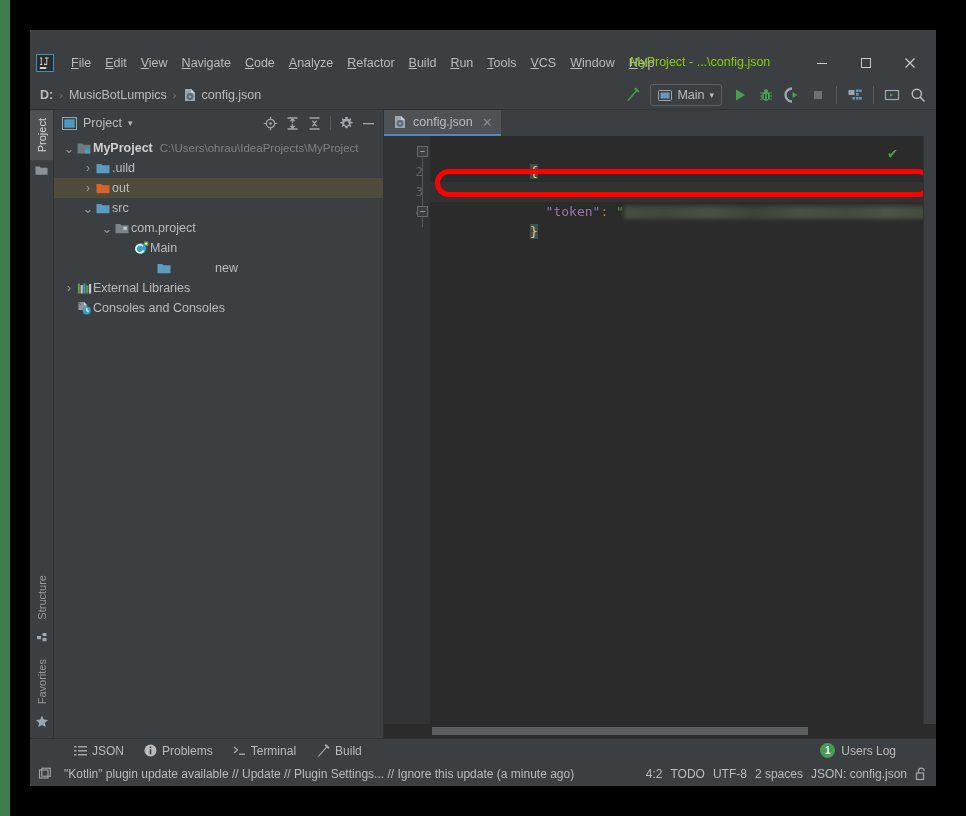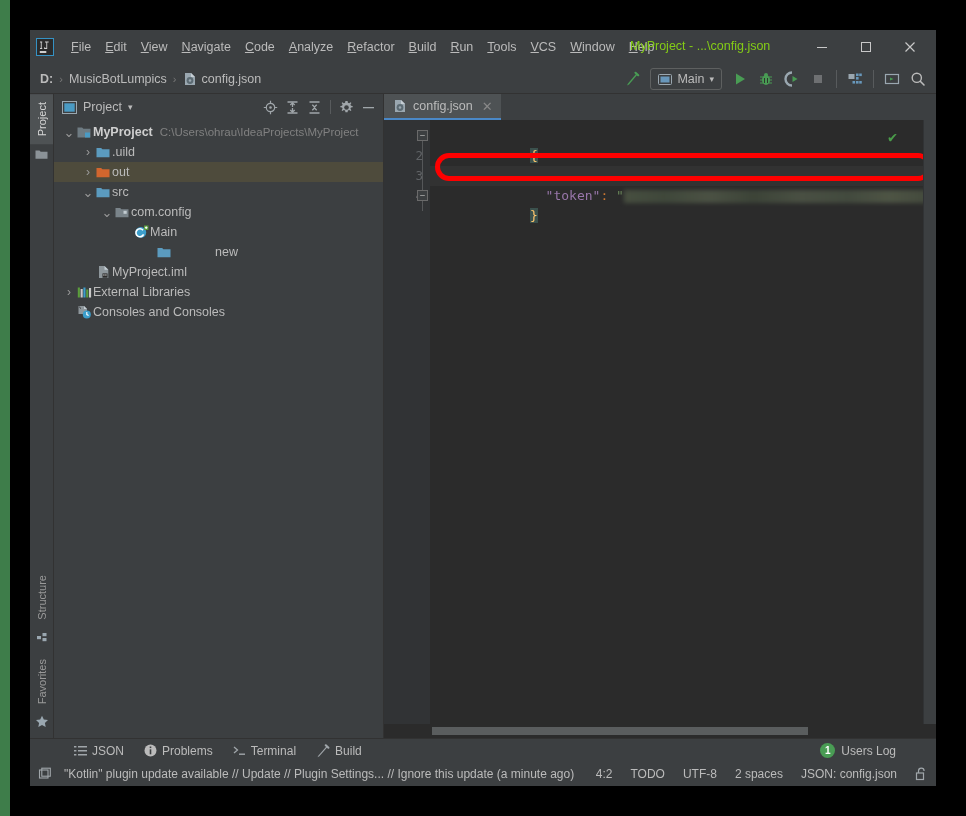--- a/index.html
+++ b/index.html
@@ -25,20 +25,21 @@
     color: #bbbbbb;
     font-size: 12.5px;
     display: flex; flex-direction: column;
   }
 
   
   .menubar {
     height: 34px; display: flex; align-items: center;
     background: #3c3f41; padding-left: 6px; position: relative;
     flex: 0 0 34px;
+    margin-top: 16px;
   }
   .ij-logo {
     width: 18px; height: 18px; border: 1.5px solid #3592c4;
     background: #2b2b2b; margin-right: 10px;
     display: flex; align-items: center; justify-content: center;
     font-size: 9px; color: #cfcfcf; font-family: "Liberation Sans", sans-serif;
     letter-spacing: -1px; font-weight: bold;
   }
   .menu-item {
     padding: 3px 7px; color: #bbbbbb; font-size: 12.5px;
@@ -225,21 +226,21 @@
     color: #ffffff; font-size: 10px; display: flex; align-items: center;
     justify-content: center; font-weight: bold;
   }
 
   .statusbar {
     height: 24px; flex: 0 0 24px; background: #3c3f41;
     display: flex; align-items: center; padding: 0 8px;
     font-size: 12px; color: #a9b7c6; gap: 8px; position: relative;
   }
   .sb-msg { color: #bbbbbb; font-size: 12px; white-space: nowrap; }
-  .sb-right { margin-left: auto; display: flex; align-items: center; gap: 18px; }
+  .sb-right { margin-left: auto; display: flex; align-items: center; gap: 8px; }
   .sb-cell { color: #bbbbbb; font-size: 12px; white-space: nowrap; }
 
   svg { display: block; }
 </style>
 </head>
 <body>
 
 <div class="green-strip"></div>
 
 <div class="ide">
@@ -506,21 +507,21 @@
             <span class="tlabel">src</span>
           </div>
           <div class="trow" style="padding-left: 46px;">
             <span class="tw" style="font-size: 13px; line-height: 9px;">⌄</span>
             <span class="ticon">
               <svg width="15" height="13" viewBox="0 0 15 13">
                 <path d="M0.5 2 h4.6 l1.3 1.3 h7.1 v8 h-13 z" fill="#7a848a"></path>
                 <rect x="8.5" y="4.8" width="3.2" height="3" fill="#c3ccd1"></rect>
               </svg>
             </span>
-            <span class="tlabel">com.config</span>
+            <span class="tlabel">com.project</span>
           </div>
           <div class="trow" style="padding-left: 65px;">
             <span class="tw"></span>
             <span class="ticon">
               <svg width="15" height="14" viewBox="0 0 15 14">
                 <circle cx="6.8" cy="7.4" r="5.4" fill="#3c9ecb"></circle>
                 <path d="M9 5.2 a4 4 0 1 0 0.6 4.2" fill="none" stroke="#ffffff" stroke-width="1.6"></path>
                 <rect x="10" y="0.5" width="4.4" height="4.4" fill="#5b9e3c"></rect>
                 <path d="M12.2 1.4 v2.6 M10.9 2.7 h2.6" stroke="#fff" stroke-width="1"></path>
               </svg>
@@ -528,33 +529,20 @@
             <span class="tlabel">Main</span>
           </div>
           <div class="trow" style="padding-left: 46px; gap: 42px;">
             <span class="tw"></span>
             <span class="ticon">
               <svg width="15" height="13" viewBox="0 0 15 13">
                 <path d="M0.5 2 h4.6 l1.3 1.3 h7.1 v8 h-13 z" fill="#5b9bbf"></path>
               </svg>
             </span>
             <span class="tlabel">new</span>
-          </div>
-          <div class="trow" style="padding-left: 27px;">
-            <span class="tw"></span>
-            <span class="ticon">
-              <svg width="14" height="14" viewBox="0 0 14 14">
-                <path d="M2 1 h5.5 l3.8 3.8 V13 h-9.3 z" fill="#8d969b"></path>
-                <path d="M7.5 1 l3.8 3.8 h-3.8 z" fill="#c5ced4"></path>
-                <rect x="5.5" y="8.4" width="5" height="4.3" fill="#2b2b2b"></rect>
-                <rect x="6.3" y="9.4" width="1.2" height="1.2" fill="#d8d8d8"></rect>
-                <rect x="8.3" y="9.4" width="1.2" height="1.2" fill="#d8d8d8"></rect>
-              </svg>
-            </span>
-            <span class="tlabel">MyProject.iml</span>
           </div>
           <div class="trow" style="padding-left: 8px;">
             <span class="tw" style="font-size: 12px;">›</span>
             <span class="ticon">
               <svg width="15" height="13" viewBox="0 0 15 13">
                 <rect x="0.8" y="1.5" width="2.1" height="10" fill="#5b9e3c"></rect>
                 <rect x="3.6" y="3" width="2.1" height="8.5" fill="#c9c9c9"></rect>
                 <rect x="6.4" y="1.5" width="2.1" height="10" fill="#3c9ecb"></rect>
                 <rect x="9.2" y="3.5" width="2.1" height="8" fill="#5b9e3c"></rect>
                 <rect x="12" y="2" width="2.1" height="9.5" fill="#c9c9c9"></rect>

